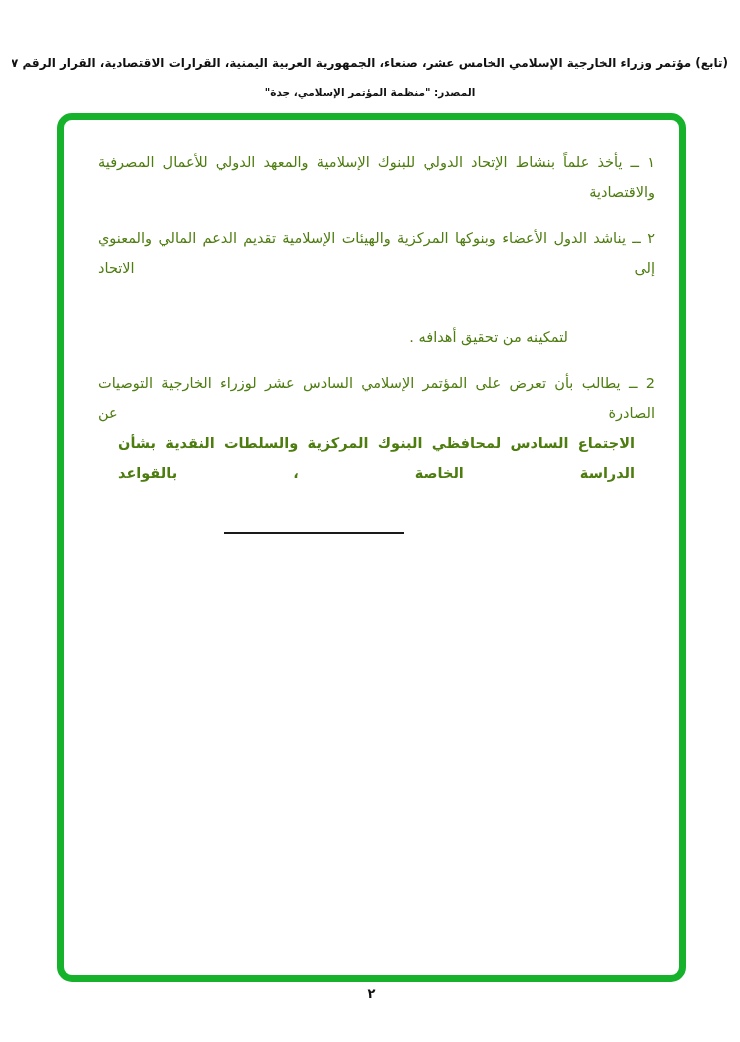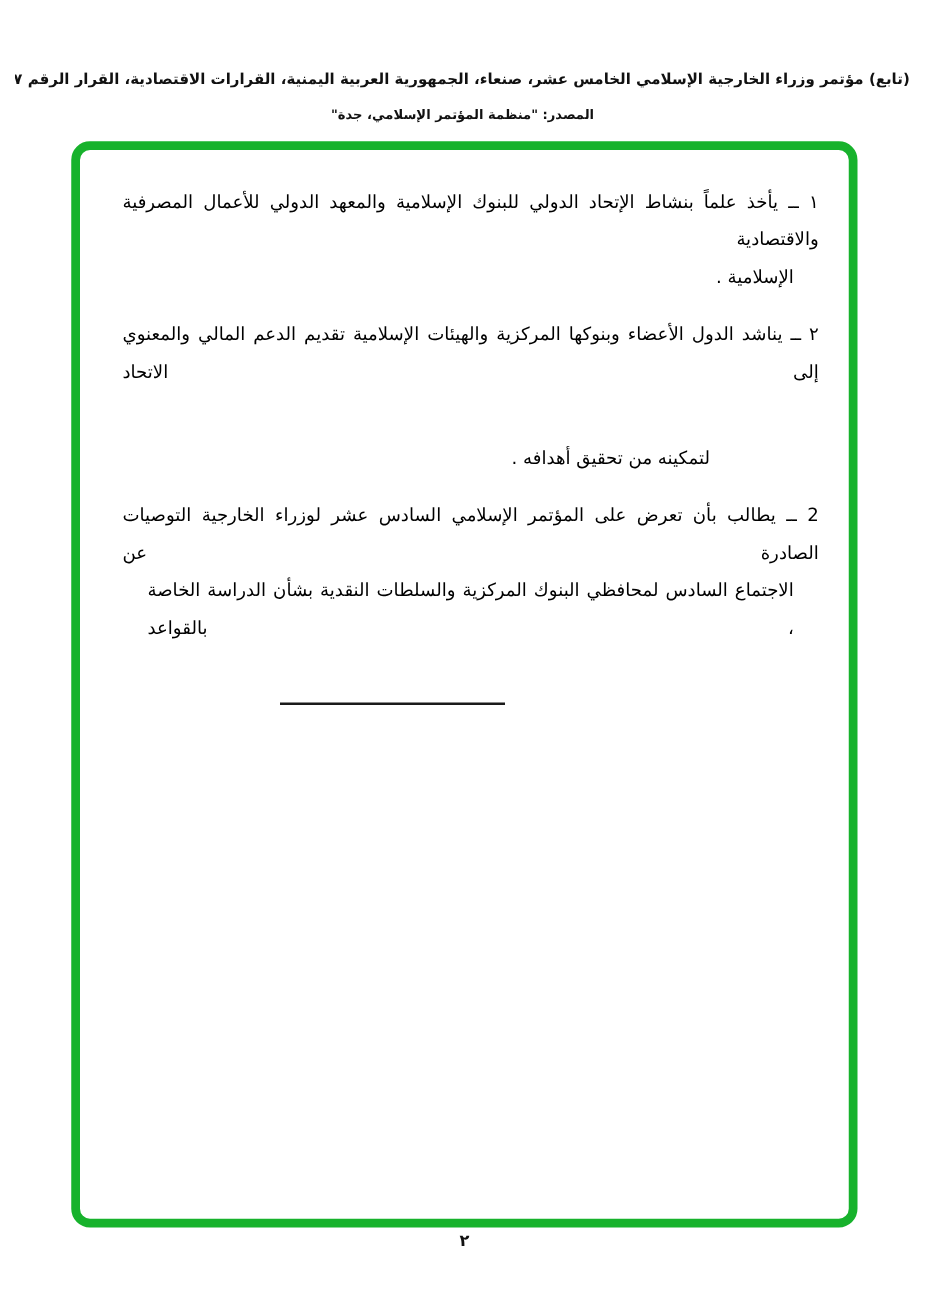--- a/index.html
+++ b/index.html
@@ -28,29 +28,29 @@
     width:629px;height:869px;box-sizing:border-box;
     border:7px solid var(--frame-green,#17b22c);
     border-radius:15px;
     background:#ffffff;
   }
   .body-text{
     direction:rtl;
     padding:27px 24px 0 34px;
     font-size:14.5px;
     line-height:30px;
-    color:#000000;
+    color:#4d7c0f;
   }
   .item{margin:0 0 16px 0;}
   .line{display:block;text-align:right;}
   .line.full{text-align:justify;text-align-last:justify;}
   .line.ind-20{padding-right:20px;}
   .line.ind-50{padding-right:50px;}
   .line.ind-87{padding-right:87px;margin-top:39px;}
-  .line.full-ind{padding-right:20px;padding-left:20px;text-align:justify;text-align-last:justify;}
+  .line.full-ind{padding-right:20px;padding-left:20px;text-align:justify;text-align-last:justify;font-weight:bold;}
   
   .divider{
     width:180px;height:2px;background:#1a1a1a;
     margin:44px auto 0;margin-left:160px;
   }
   
   .page-number{
     position:absolute;left:57px;top:986px;width:629px;
     text-align:center;font-weight:bold;font-size:13px;
     direction:rtl;
@@ -63,21 +63,20 @@
 
   <div class="hdr-line1">(تابع) مؤتمر وزراء الخارجية الإسلامي الخامس عشر، صنعاء، الجمهورية العربية اليمنية، القرارات الاقتصادية، القرار الرقم ١٥/٢٧- أق</div>
 
   <div class="hdr-line2">المصدر:  "منظمة المؤتمر الإسلامي، جدة"</div>
 
   <div class="frame">
     <div class="body-text">
 
       <p class="item">
         <span class="line full">١ ــ يأخذ علماً بنشاط الإتحاد الدولي للبنوك الإسلامية والمعهد الدولي للأعمال المصرفية والاقتصادية</span>
-        <span class="line ind-20">الإسلامية .</span>
       </p>
 
       <p class="item">
         <span class="line full">٢ ــ يناشد الدول الأعضاء وبنوكها المركزية والهيئات الإسلامية تقديم الدعم المالي والمعنوي إلى الاتحاد</span>
         <span class="line ind-87">لتمكينه من تحقيق أهدافه .</span>
       </p>
 
       <p class="item">
         <span class="line full">2 ــ يطالب بأن تعرض على المؤتمر الإسلامي السادس عشر لوزراء الخارجية التوصيات الصادرة عن</span>
         <span class="line full-ind">الاجتماع السادس لمحافظي البنوك المركزية والسلطات النقدية بشأن الدراسة الخاصة ، بالقواعد</span>

